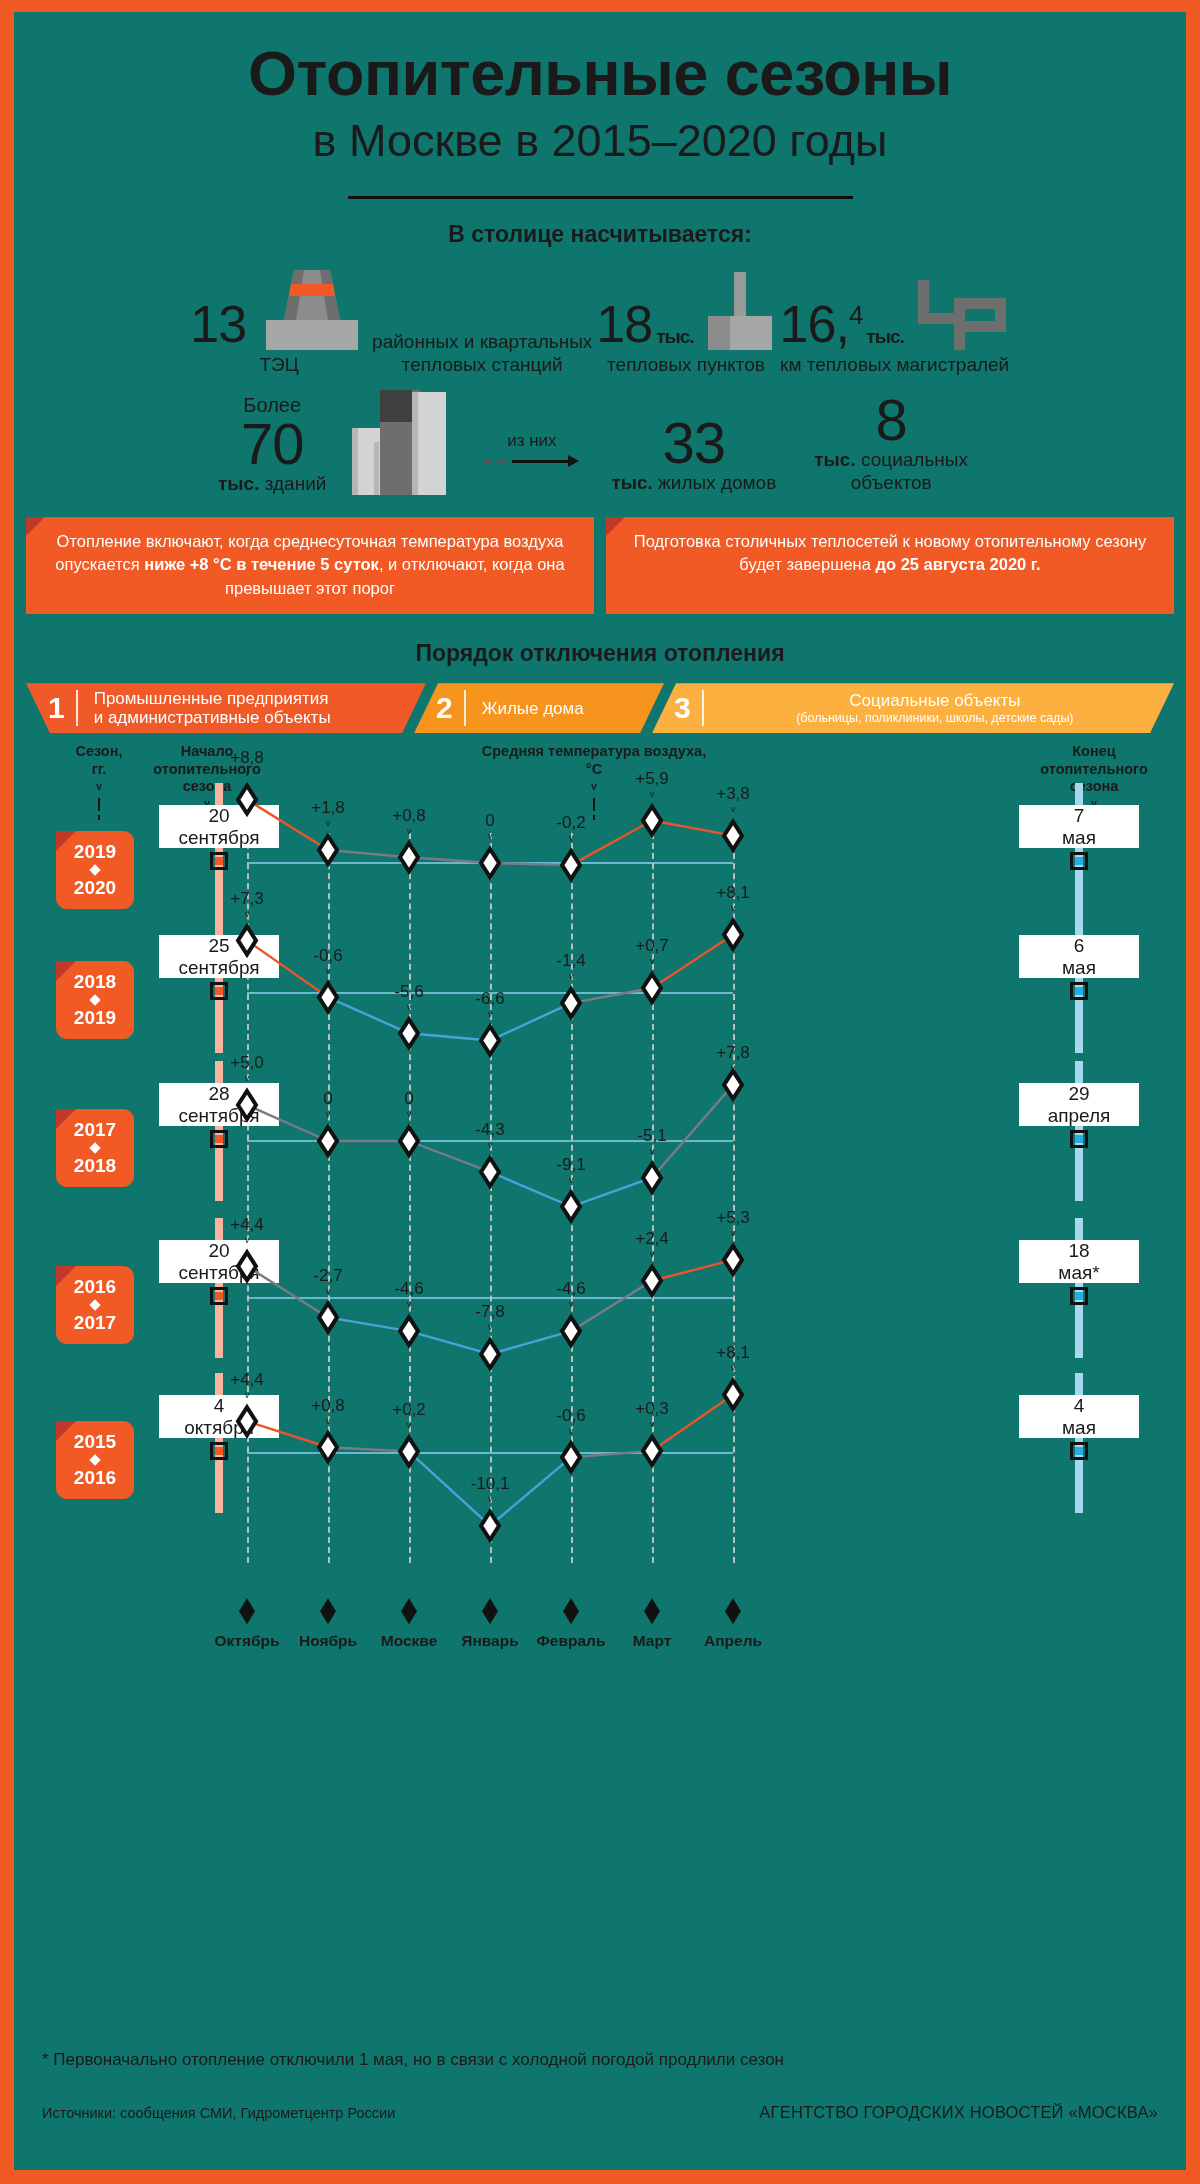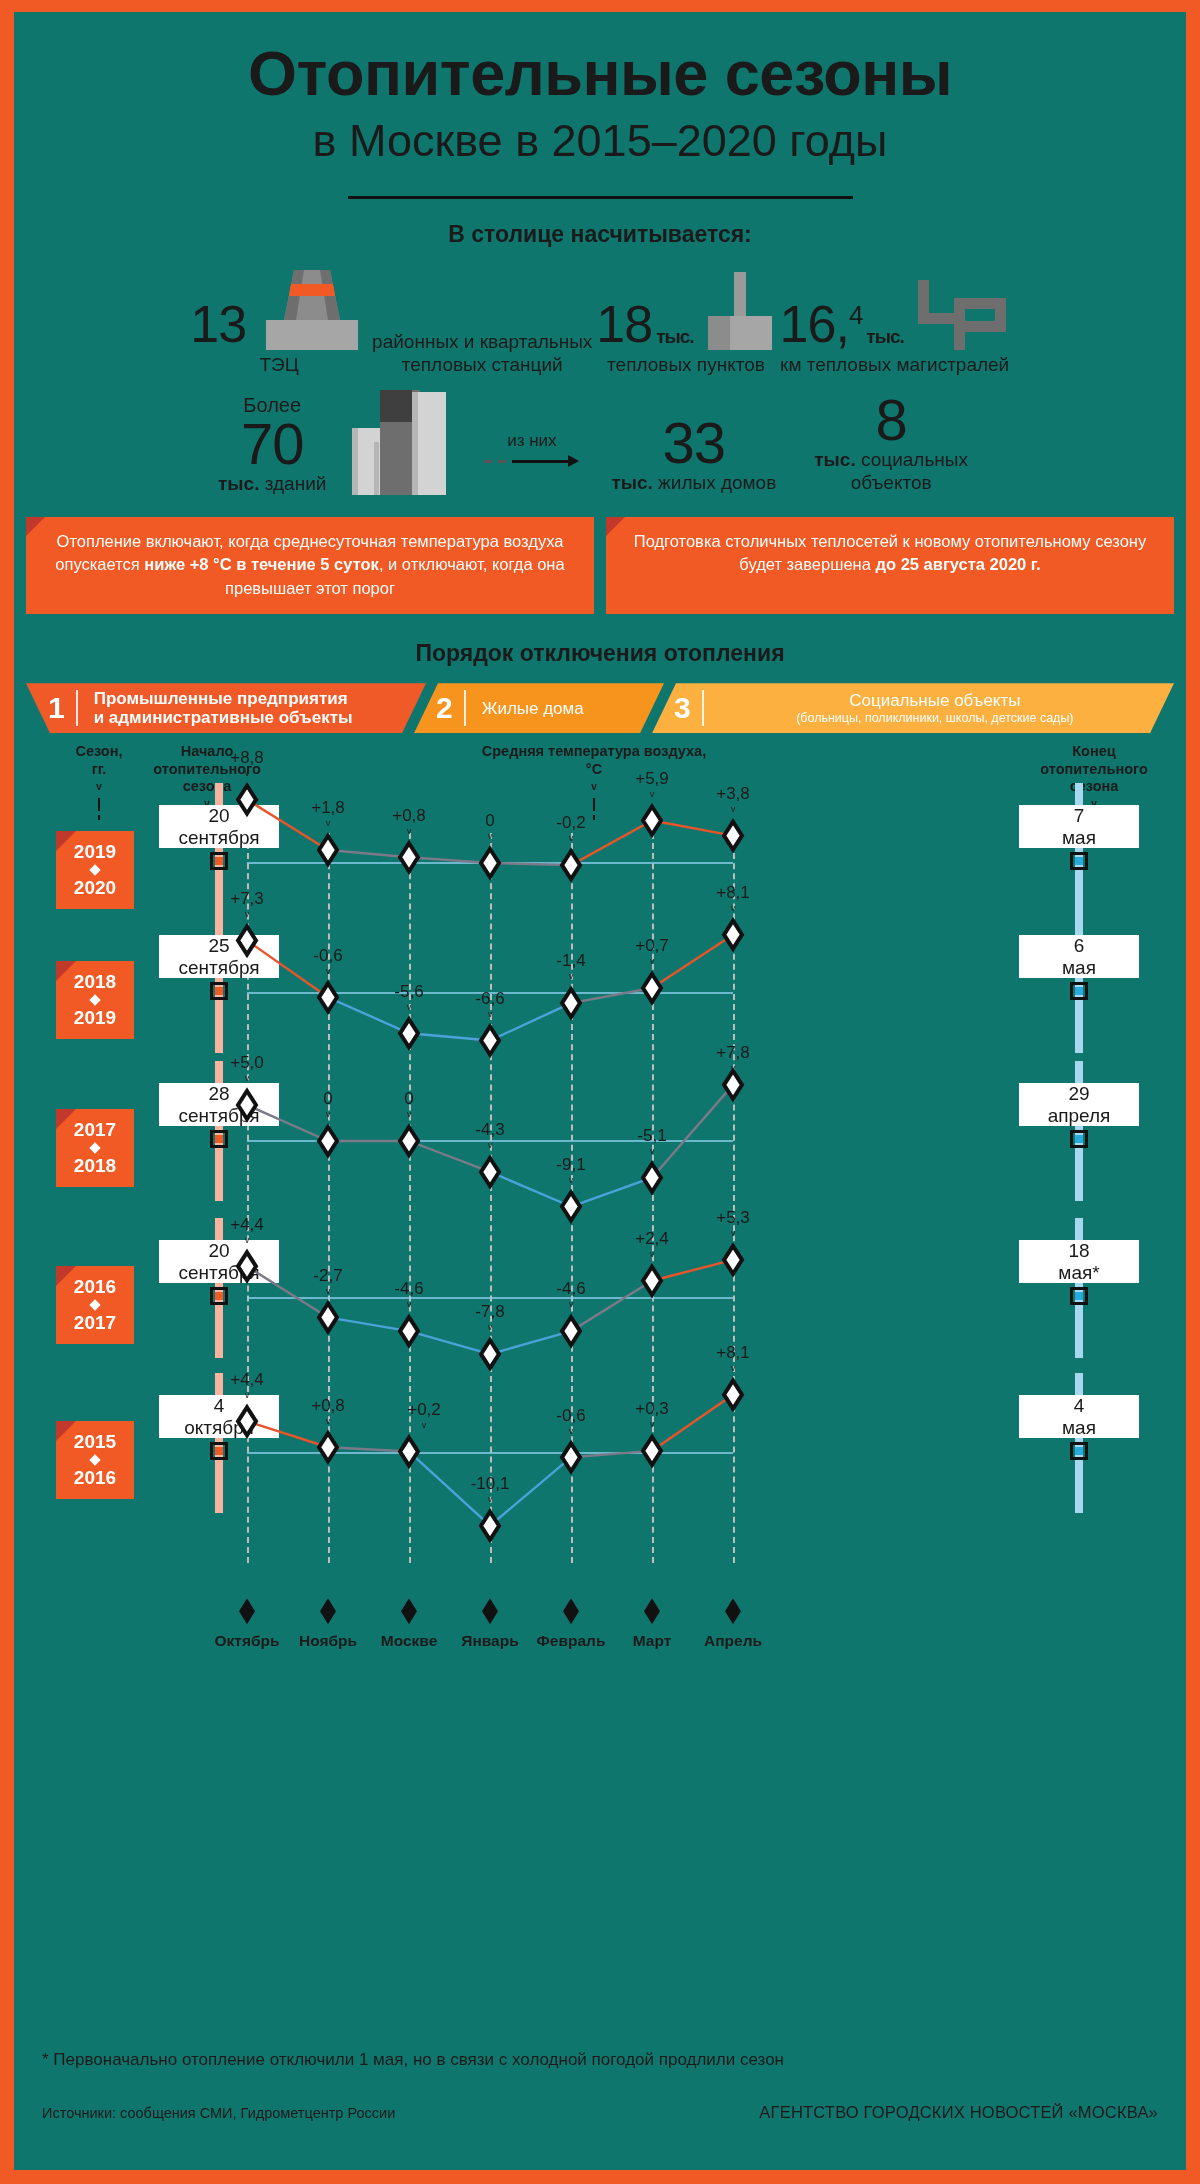--- a/index.html
+++ b/index.html
@@ -97,41 +97,41 @@
   .order-bar { display:flex; margin: 16px 12px 0; height: 50px; }
   .step {
     display:flex; align-items:center; color:#fff; position:relative;
   }
   .step-num { font-size: 30px; font-weight:bold; padding: 0 11px 0 22px; line-height:1; }
   .step-div { width:2px; align-self:stretch; background: rgba(255,255,255,.85); margin: 7px 0; }
   .step-txt { padding: 0 16px; line-height:1.15; }
   .step1 { background:#f05a28; flex: 0 0 400px; clip-path: polygon(0 0,100% 0,calc(100% - 24px) 100%,24px 100%); margin-right:-12px;}
   .step2 { background:#f7941e; flex: 0 0 250px; clip-path: polygon(24px 0,100% 0,calc(100% - 24px) 100%,0 100%); margin-right:-12px;}
   .step3 { background:#fbb040; flex: 1; clip-path: polygon(24px 0,100% 0,calc(100% - 24px) 100%,0 100%); }
-  .s1txt { font-size: 17px; font-weight:700; }
+  .s1txt { font-size: 17px; font-weight:400; }
   .s2txt { font-size: 17px; }
   .s3wrap { flex:1; text-align:center; padding-right: 24px;}
   .s3txt { font-size: 17px; }
   .s3sub { font-size: 12.5px; }
 
   
   .chart { position: relative; margin-top: 10px; height: 1030px; }
   .colhead {
     position:absolute; text-align:center; font-size:14.5px; font-weight:bold; line-height:1.2;
   }
   .chev { font-size: 15px; font-weight:bold; line-height: .9; margin-top:3px;}
   .tick-v { width:2px; height:13px; background:#111; margin: 3px auto 0;}
   .tick-d { width:2px; height:5px; background:#111; margin: 4px auto 0;}
 
   .gridlines { position:absolute; left:0; top:0; right:0; bottom:0; }
   .gline { position:absolute; width:1px; border-left: 2px dashed #bdbdbd; }
   .badge {
     position:absolute; width: 78px; height: 78px; background:#f15a24; color:#fff;
     display:flex; flex-direction:column; align-items:center; justify-content:center;
-    font-weight:bold; font-size:19px; line-height:1.15;
+    font-weight:bold; font-size:19px; line-height:1.15;border-radius:11px;
   }
   .badge .fold2 {
     position:absolute; left:0; top:0; width:0;height:0;
     border-top: 20px solid #c0392b; border-right: 20px solid transparent;
   }
   .badge .dia { width:8px;height:8px;background:#fff;transform:rotate(45deg);margin:3px 0;}
 
   .datecol { position:absolute; text-align:center; width: 120px; }
   .datecol .bar { position:absolute; left:50%; margin-left:-4px; width:8px; }
   .datecol .txt { position:relative; font-size:19px; line-height:1.12; }
@@ -690,21 +690,21 @@
           <polygon points="719,57.68000000000001 728,71.68 719,85.68 710,71.68" fill="#fff" stroke="#111" stroke-width="4"></polygon>
         </svg>
         <div class="vlabel" style="left: 193px; width: 80px; top: 626.32px;">
           <div>+4,4</div>
           <span class="vv">ᵛ</span>
         </div>
         <div class="vlabel" style="left: 274px; width: 80px; top: 652.24px;">
           <div>+0,8</div>
           <span class="vv">ᵛ</span>
         </div>
-        <div class="vlabel" style="left: 370px; width: 80px; top: 656.56px;">
+        <div class="vlabel" style="left: 355px; width: 80px; top: 656.56px;">
           <div>+0,2</div>
           <span class="vv">ᵛ</span>
         </div>
         <div class="vlabel" style="left: 436px; width: 80px; top: 730.72px;">
           <div>-10,1</div>
           <span class="vv">ᵛ</span>
         </div>
         <div class="vlabel" style="left: 517px; width: 80px; top: 662.32px;">
           <div>-0,6</div>
           <span class="vv">ᵛ</span>

